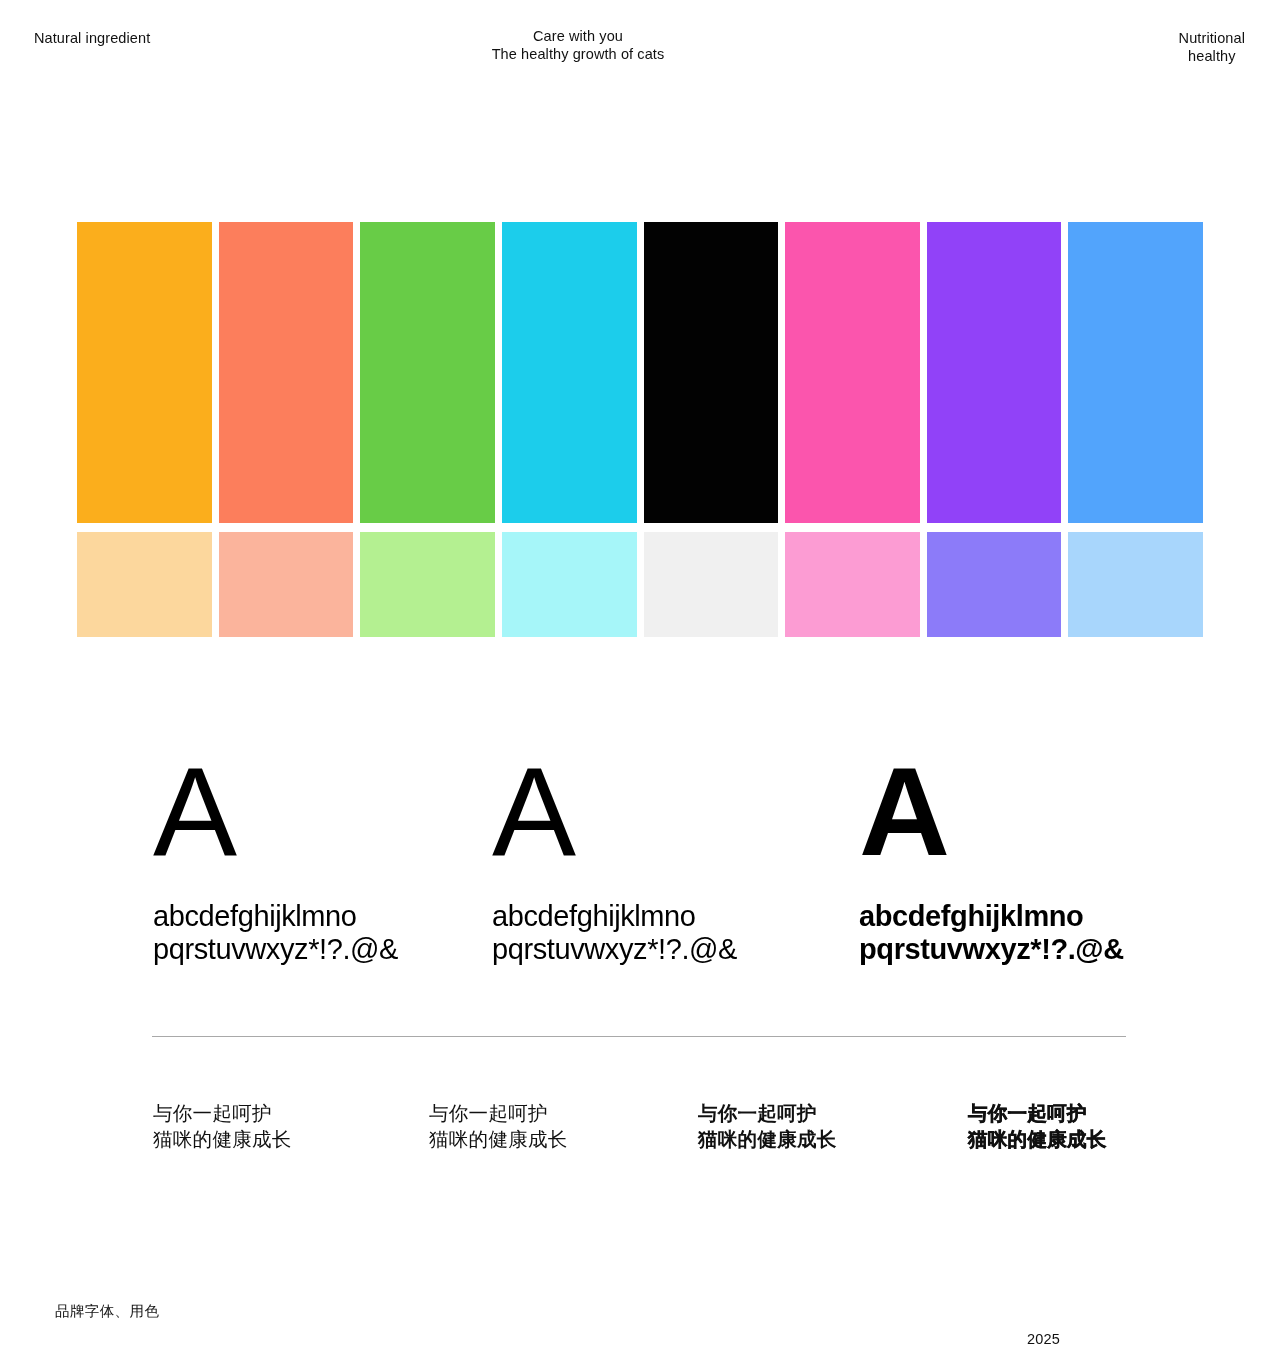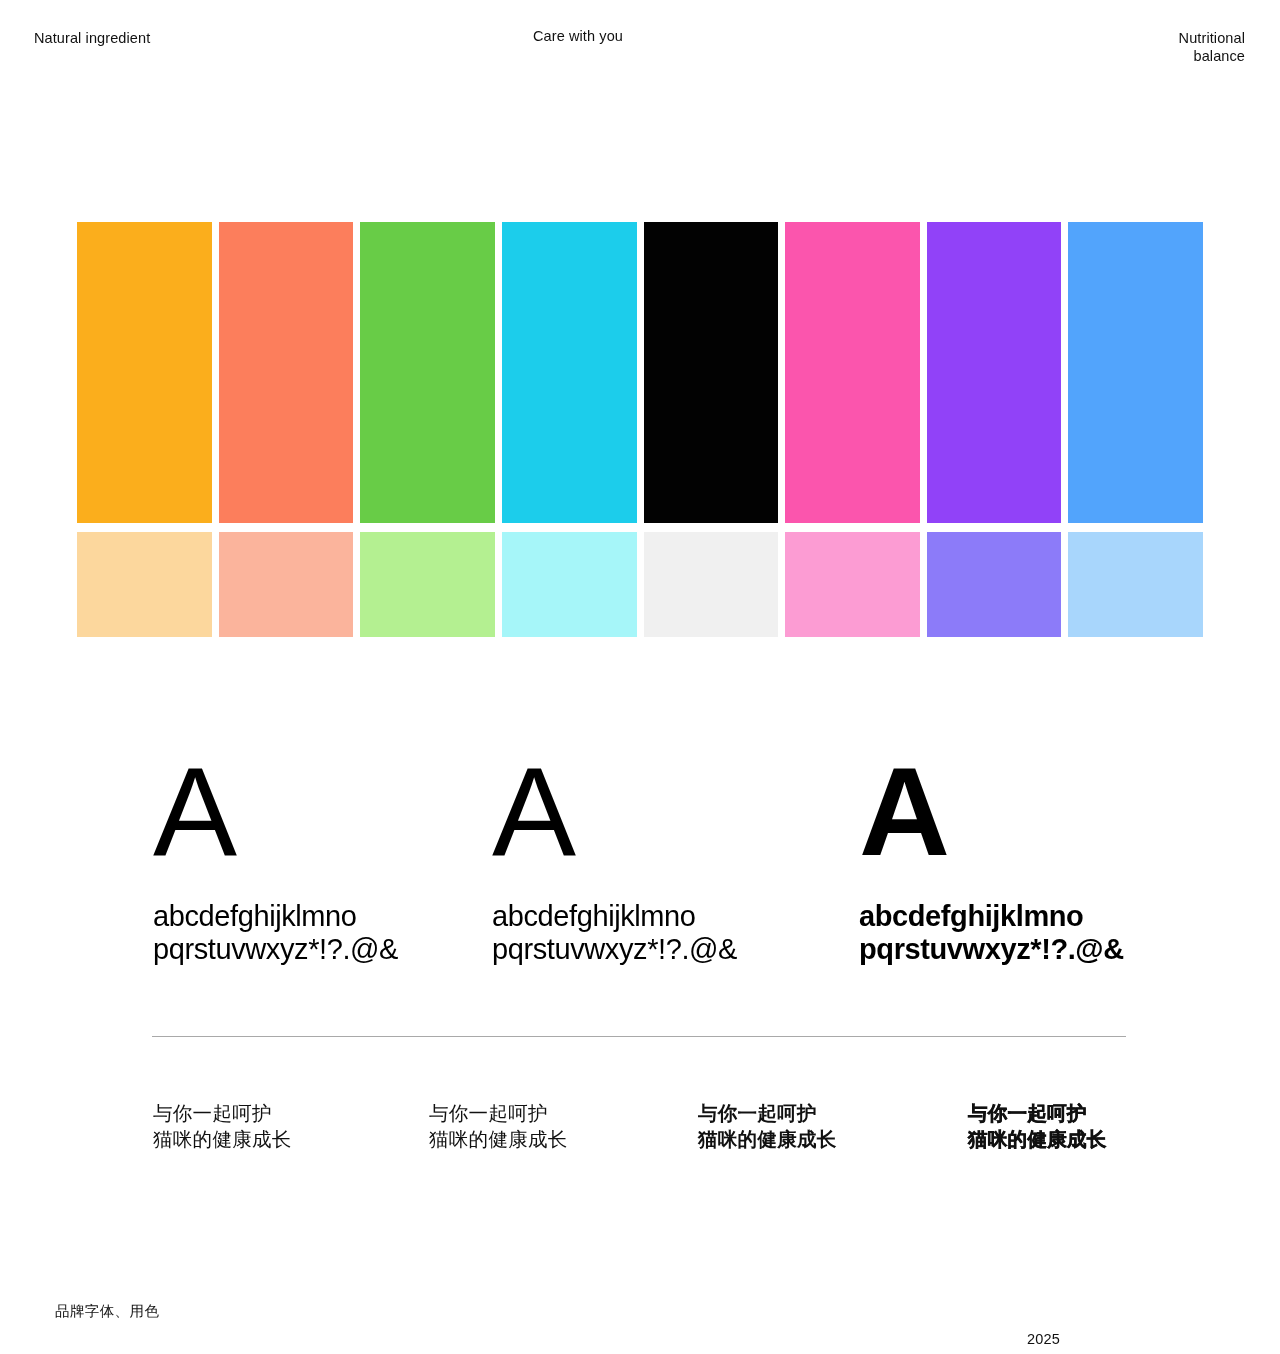--- a/index.html
+++ b/index.html
@@ -49,21 +49,21 @@
   .hdr-center div { white-space: nowrap; }
   .hdr-right {
     position: absolute;
     right: 35px;
     top: 29px;
     text-align: right;
     font-size: 14.5px;
     line-height: 18px;
     letter-spacing: 0.1px;
   }
-  .hdr-right div { white-space: nowrap; }
+  .hdr-right div { white-space: nowrap; text-align: center; }
 
   
   .palette {
     position: absolute;
     left: 77px;
     top: 222px;
     width: 1126px;
   }
   .swatch-row {
     display: flex;
@@ -178,25 +178,26 @@
   }
 </style>
 </head>
 <body>
 
 <div class="header">
   <div class="hdr-left">Natural ingredient</div>
 
   <div class="hdr-center">
     <div>Care with you</div>
+    <div>The healthy growth of cats</div>
   </div>
 
   <div class="hdr-right">
     <div>Nutritional</div>
-    <div>balance</div>
+    <div>healthy</div>
   </div>
 </div>
 
 <div class="palette">
   <div class="swatch-row primary">
     <div class="swatch" style="background-color: rgb(251, 174, 28);"></div>
     <div class="swatch" style="background-color: rgb(252, 126, 92);"></div>
     <div class="swatch" style="background-color: rgb(104, 204, 71);"></div>
     <div class="swatch" style="background-color: rgb(28, 205, 235);"></div>
     <div class="swatch" style="background-color: rgb(2, 2, 2);"></div>

